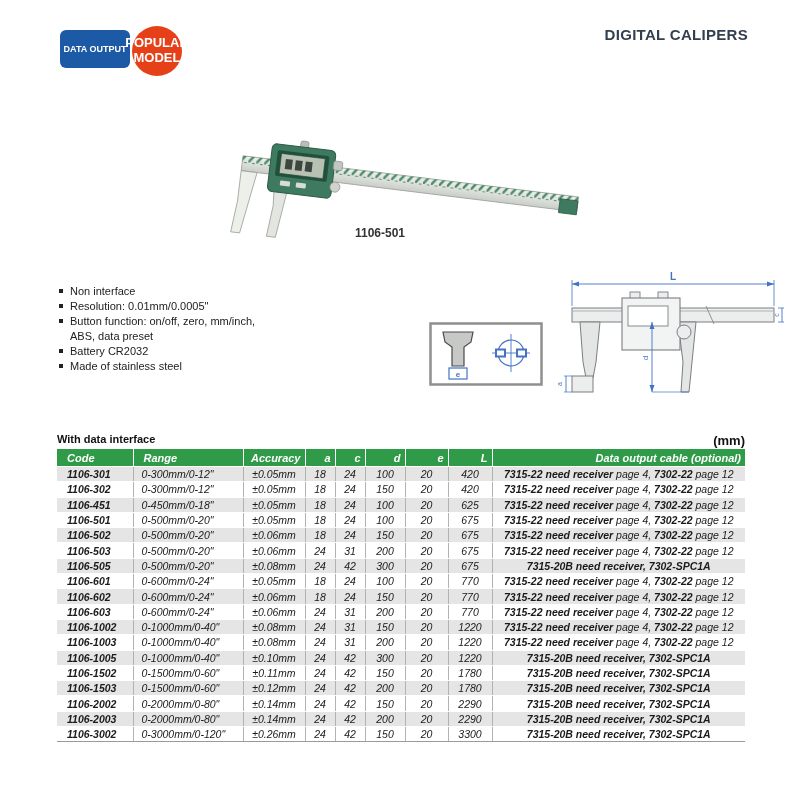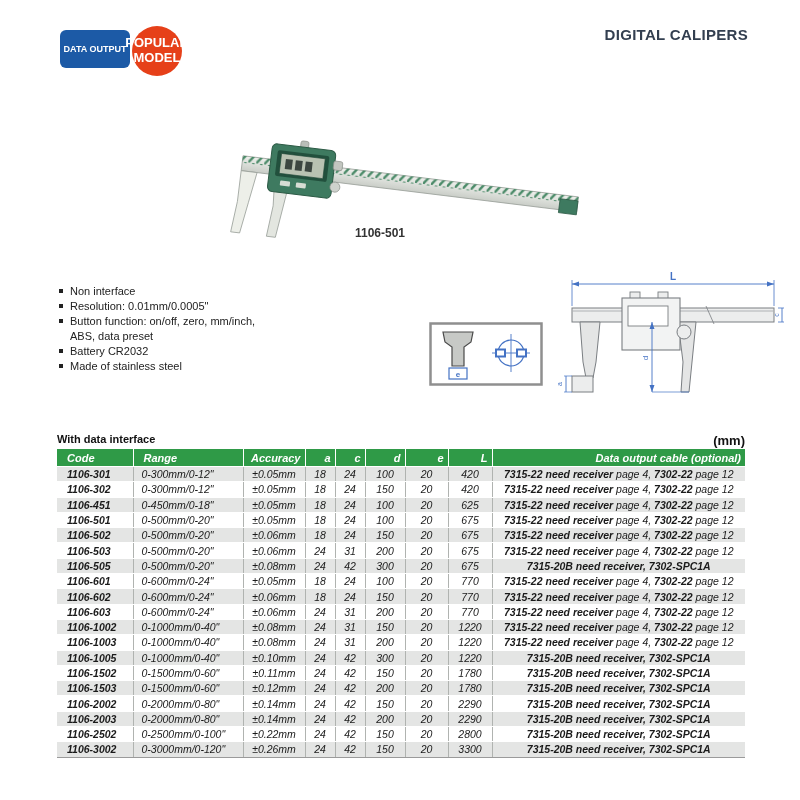--- a/index.html
+++ b/index.html
@@ -396,31 +396,20 @@
           <td class="range">0-2000mm/0-80"</td>
           <td>±0.14mm</td>
           <td>24</td>
           <td>42</td>
           <td>200</td>
           <td>20</td>
           <td>2290</td>
           <td><b>7315-20B need receiver, 7302-SPC1A</b></td>
         </tr>
         <tr>
-          <td class="code">1106-2502</td>
-          <td class="range">0-2500mm/0-100"</td>
-          <td>±0.22mm</td>
-          <td>24</td>
-          <td>42</td>
-          <td>150</td>
-          <td>20</td>
-          <td>2800</td>
-          <td><b>7315-20B need receiver, 7302-SPC1A</b></td>
-        </tr>
-        <tr>
           <td class="code">1106-3002</td>
           <td class="range">0-3000mm/0-120"</td>
           <td>±0.26mm</td>
           <td>24</td>
           <td>42</td>
           <td>150</td>
           <td>20</td>
           <td>3300</td>
           <td><b>7315-20B need receiver, 7302-SPC1A</b></td>
         </tr>

